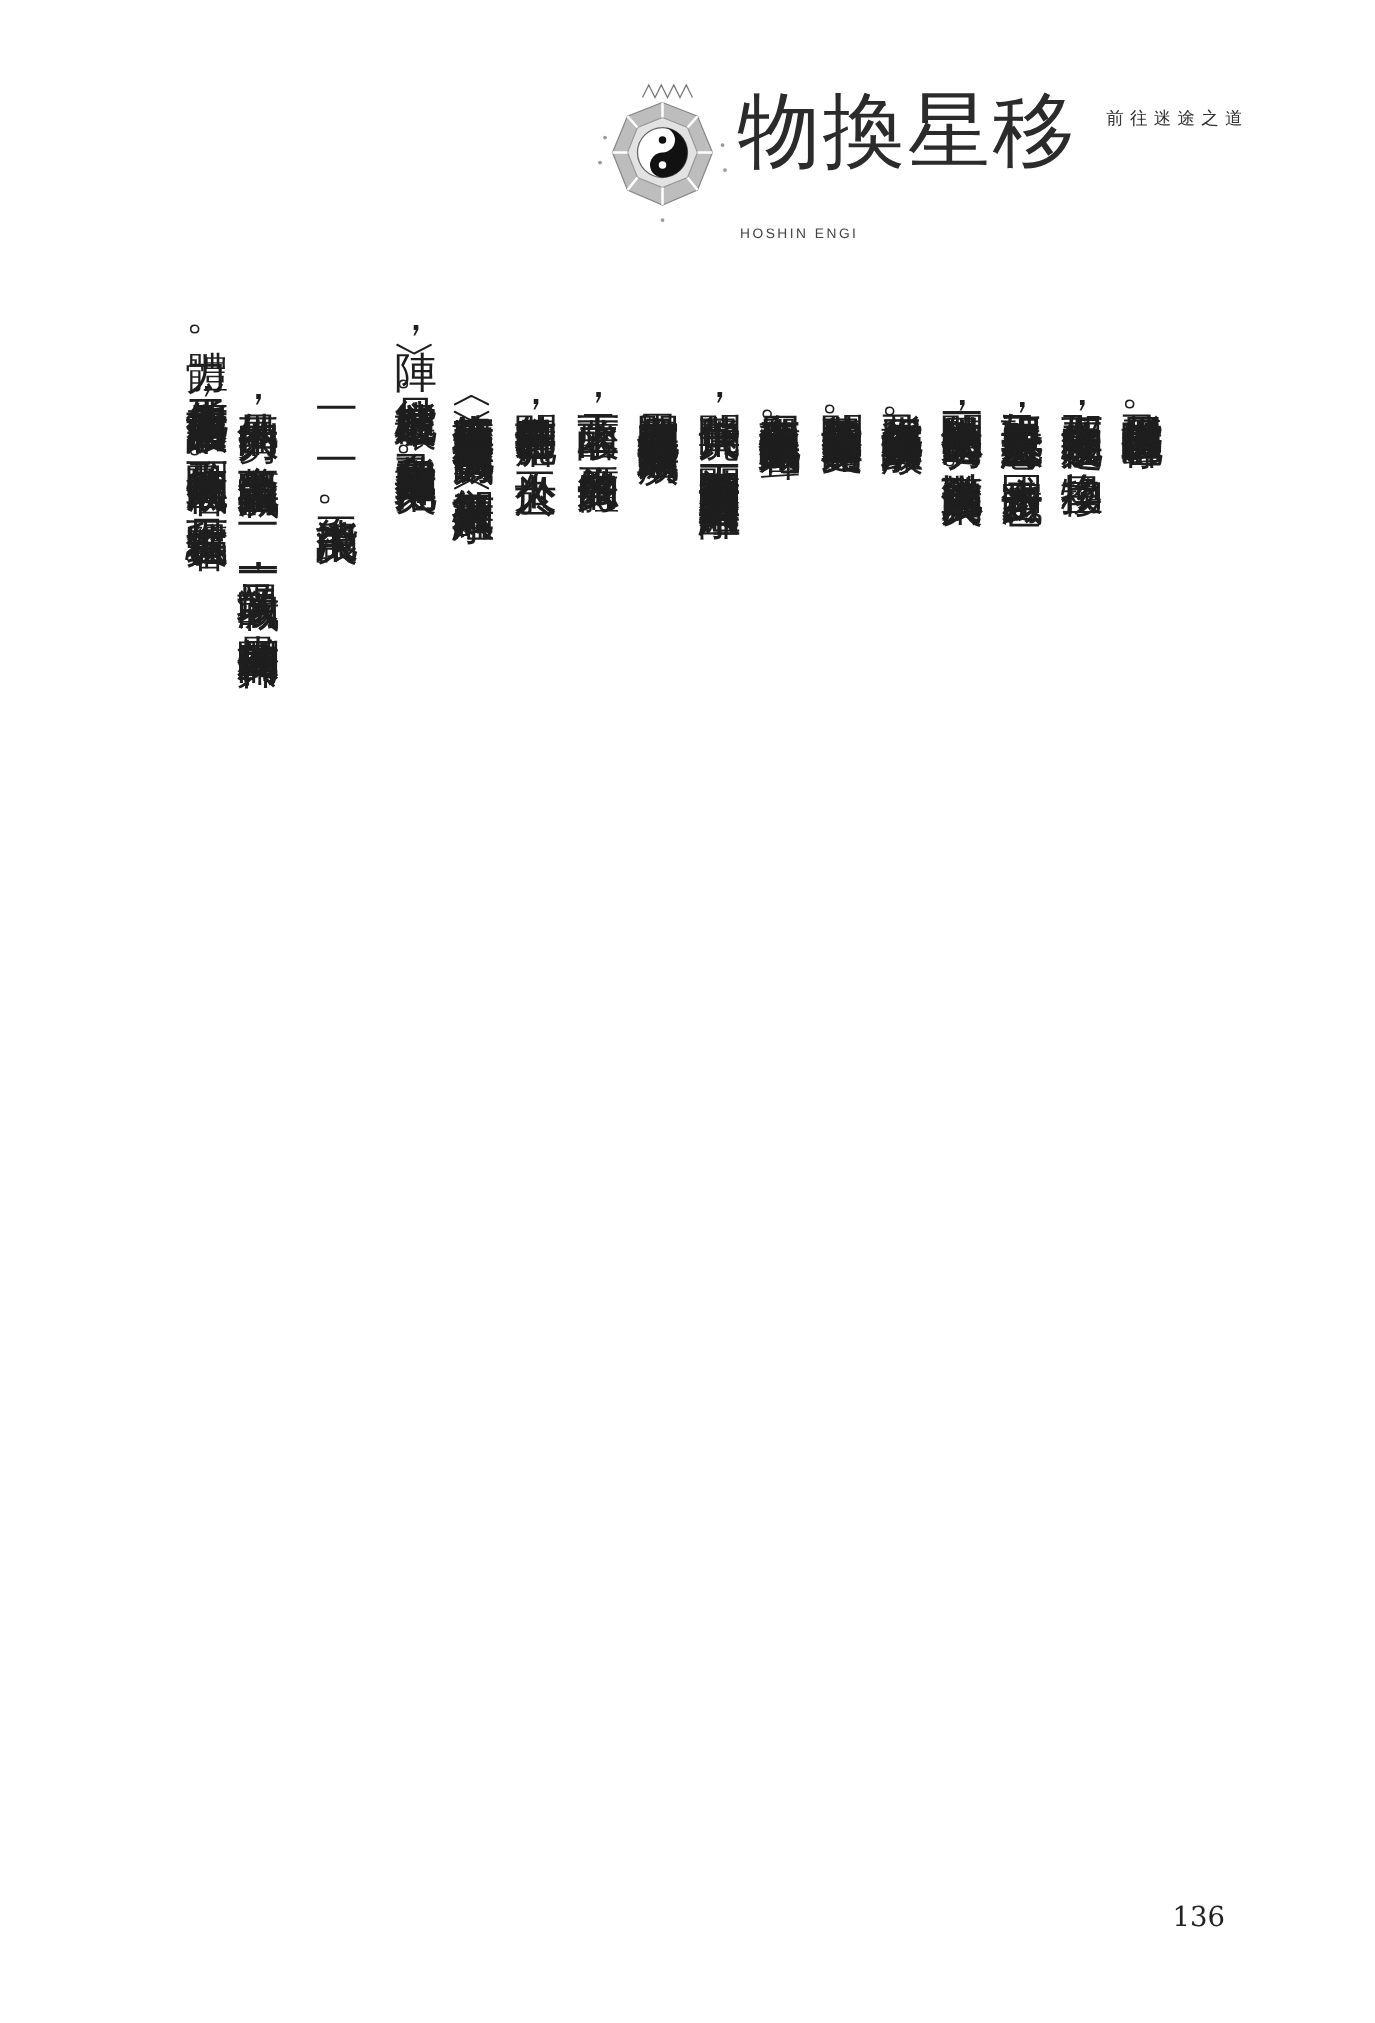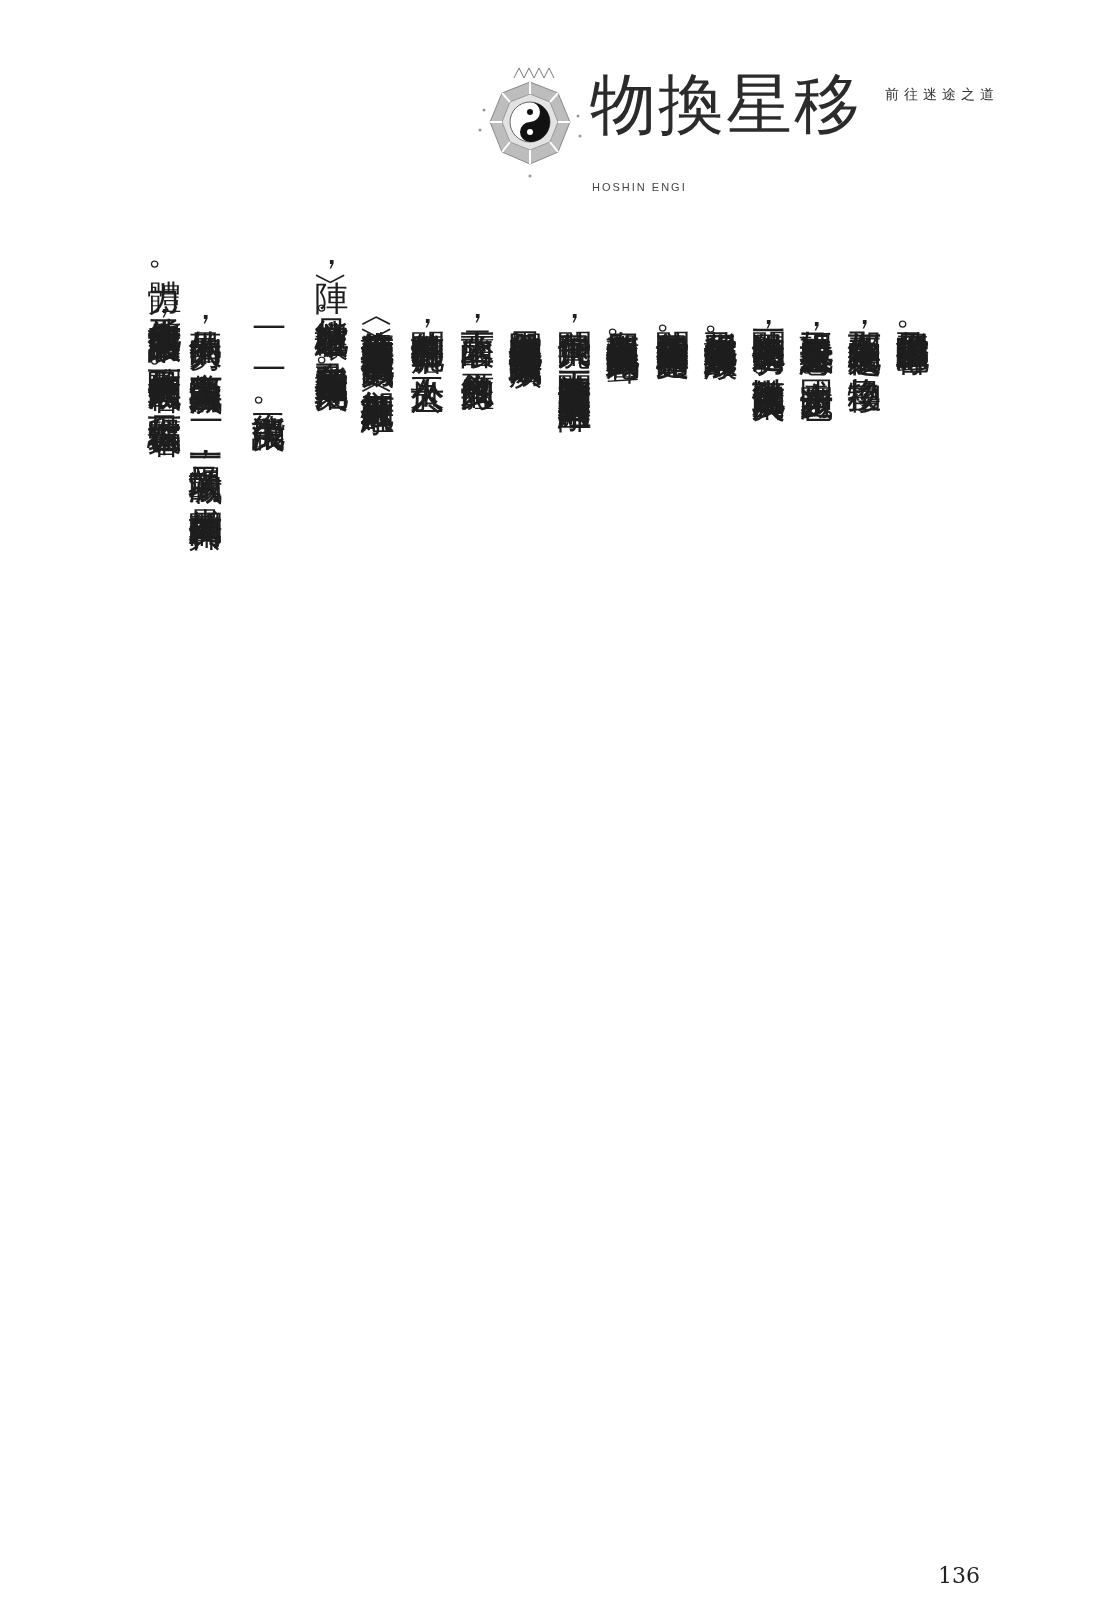--- a/index.html
+++ b/index.html
@@ -10,21 +10,21 @@
   .bagua { position: absolute; left: 0; top: 10px; width: 120px; height: 130px; }
   .title { position: absolute; left: 120px; top: 22px; font-family: "DejaVu Sans", sans-serif; font-size: 66px; letter-spacing: 2px; color: #2b2b2b; line-height: 1; font-weight: normal; }
   .subtitle-en { position: absolute; left: 122px; top: 100px; font-size: 11px; letter-spacing: 2px; color: #444; font-family: "Liberation Sans", sans-serif; margin-top: 31px; }
   .subtitle-zh { position: absolute; left: 415px; top: 36px; font-size: 14px; letter-spacing: 5px; color: #333; font-family: "DejaVu Serif", serif; }
 
   
   .col { position: absolute; writing-mode: vertical-rl; text-orientation: upright; font-family: "DejaVu Sans", sans-serif; font-size: 34px; line-height: 40px; letter-spacing: 1px; color: #1e1e1e; white-space: nowrap; }
   .col.indent { top: 304px; }
   .col.cont { top: 254px; }
 
-  .page-number { position: absolute; left: 938px; top: 1522px; font-family: "DejaVu Serif", serif; font-size: 22px; color: #222; margin-top: 41px; }
+  .page-number { position: absolute; left: 938px; top: 1522px; font-family: "DejaVu Serif", serif; font-size: 22px; color: #222; }
 </style>
 </head>
 <body>
 
 <div class="header">
   <svg class="bagua" viewBox="0 0 120 130">
     <g fill="none" stroke="#777" stroke-width="1">
       <polyline points="44,18 49,8 54,18 59,8 64,18 69,8 74,18 79,8 84,18"></polyline>
     </g>
     <polygon points="60,22 88,33 100,62 88,92 60,104 32,92 20,62 32,33" fill="#bdbdbd" stroke="#888"></polygon>

